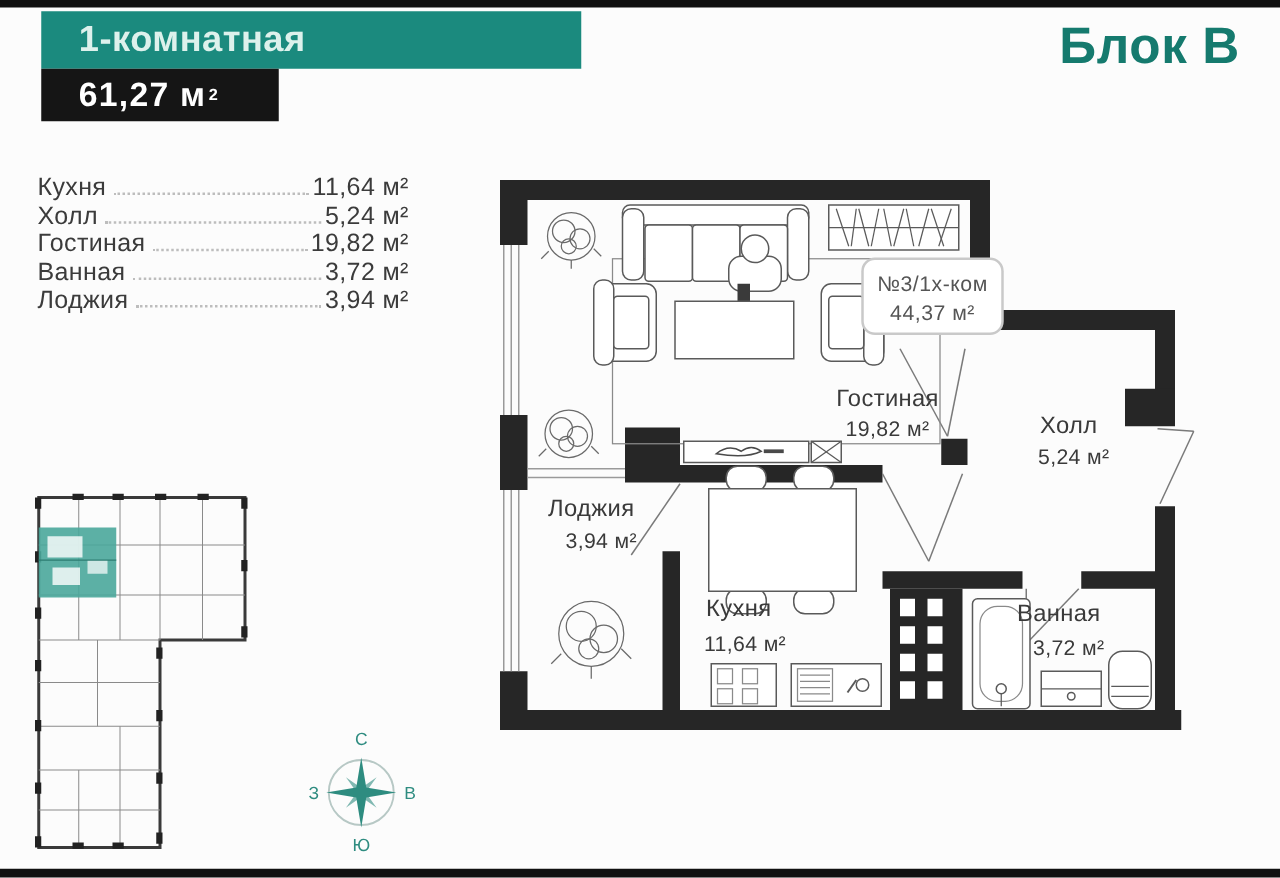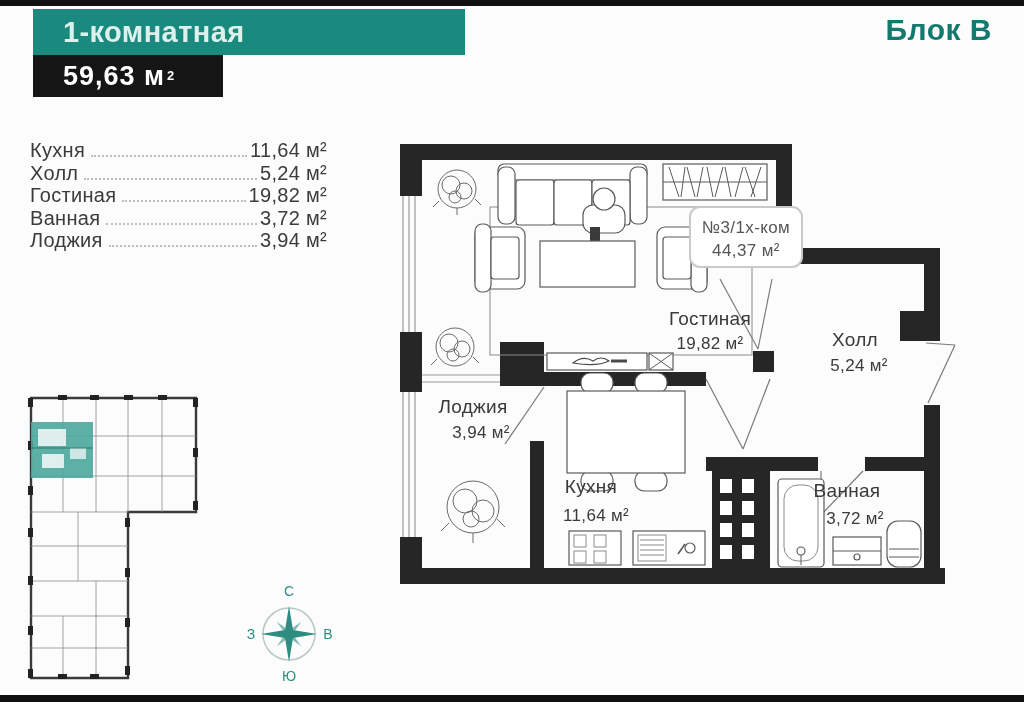--- a/index.html
+++ b/index.html
@@ -21,21 +21,21 @@
 
   .area-box{
     position:absolute;left:33px;top:55px;width:190px;height:42px;
     background:#151515;color:#ffffff;display:flex;align-items:center;
     padding-left:30px;box-sizing:border-box;font-size:27px;font-weight:bold;letter-spacing:1px;
   }
   .area-box sup{font-size:13px;margin-left:2px;vertical-align:super;line-height:0;}
 
   .block-label{
     position:absolute;right:32px;top:13px;width:250px;text-align:right;
-    font-size:30px;font-weight:bold;color:#157a6e;letter-spacing:.5px;
+    font-size:41px;font-weight:bold;color:#157a6e;letter-spacing:.5px;
   }
 
   .room-list{position:absolute;left:30px;top:139px;width:297px;font-size:20px;color:#3b3b3b;}
   .room-row{display:flex;align-items:baseline;height:22.6px;}
   .room-row .lbl{white-space:nowrap;letter-spacing:.3px;}
   .room-row .dots{flex:1;border-bottom:2px dotted #bdbdbd;margin:0 3px 4px 6px;height:1px;}
   .room-row .val{white-space:nowrap;letter-spacing:.3px;}
 
   .thumb{position:absolute;left:28px;top:386px;}
   .compass{position:absolute;left:242px;top:582px;}
@@ -55,21 +55,21 @@
 </head>
 <body>
 
 <div class="bar top"></div>
 <div class="bar bottom"></div>
 
 <div class="banner">
   <span class="bold">1-комнатная</span>
 </div>
 <div class="area-box">
-  <span>59,63 м</span>
+  <span>61,27 м</span>
     <sup>2</sup>
 </div>
 <div class="block-label">Блок В</div>
 
 <div class="room-list">
   <div class="room-row">
     <span class="lbl">Кухня</span>
     <span class="dots"></span>
     <span class="val">11,64 м²</span>
   </div>

